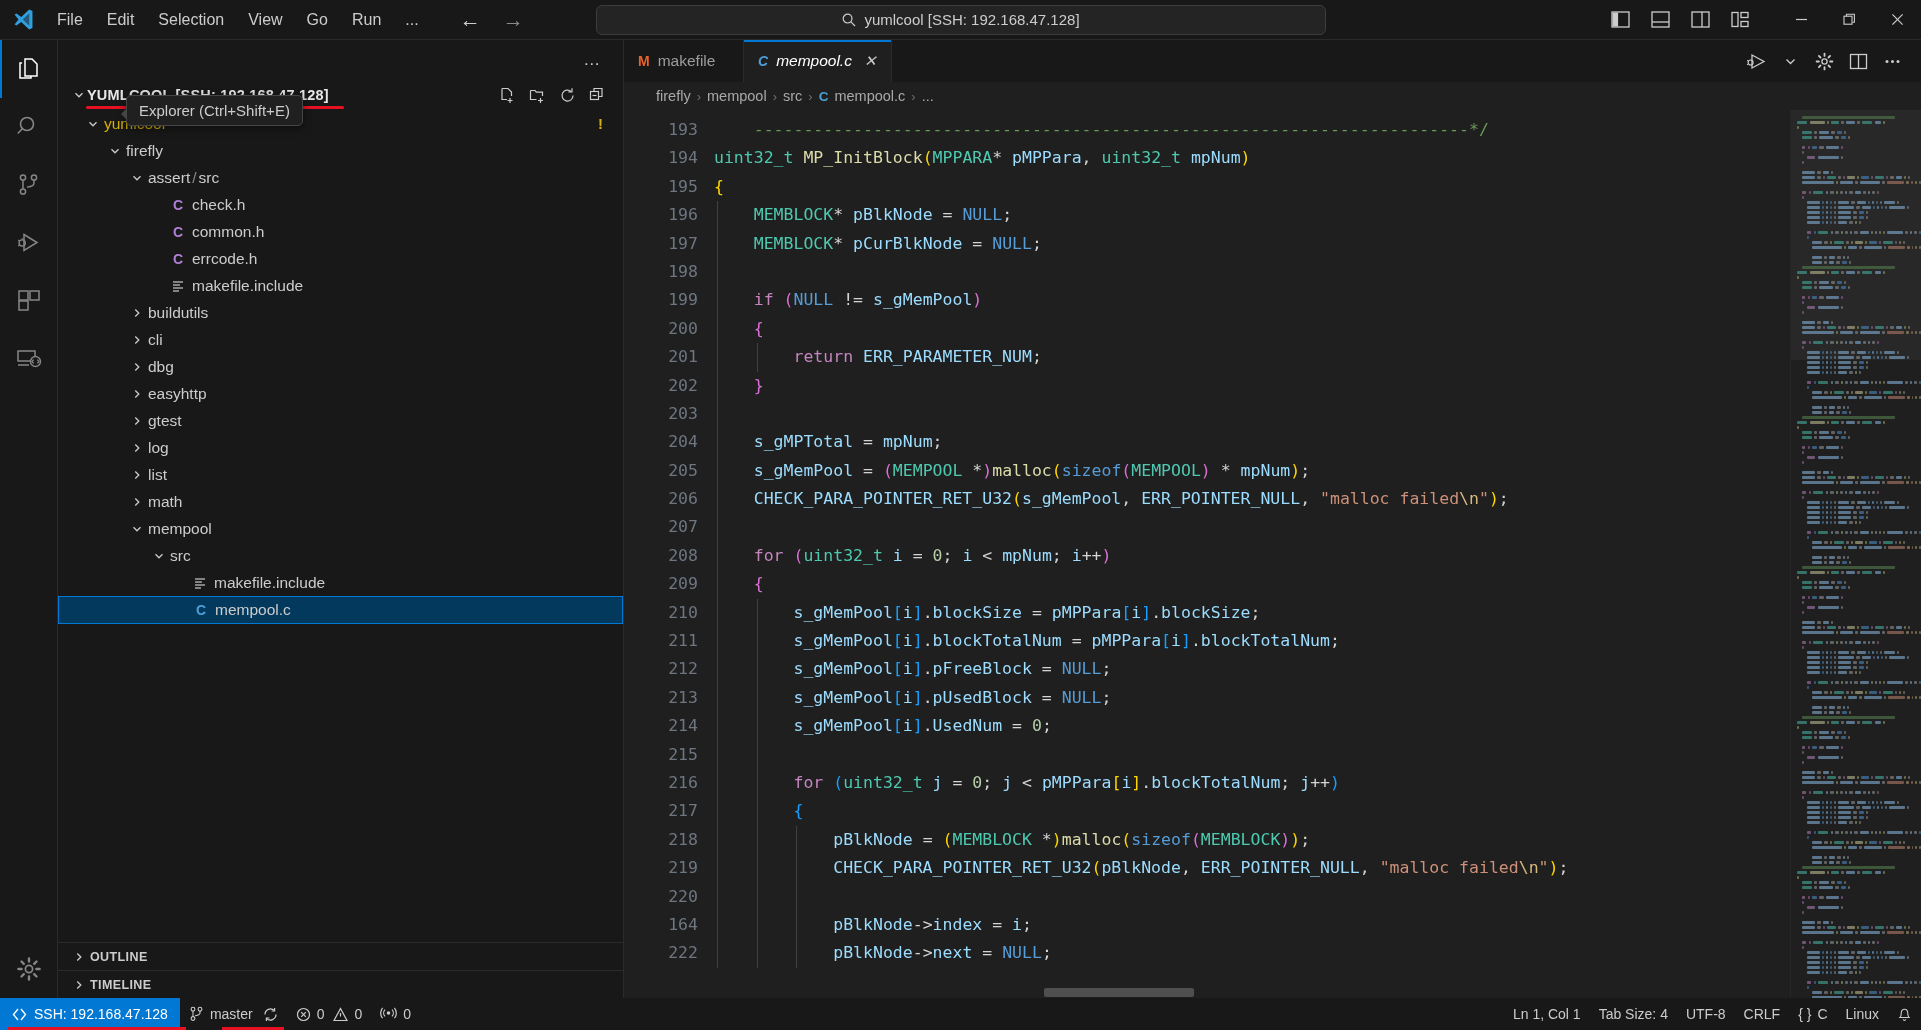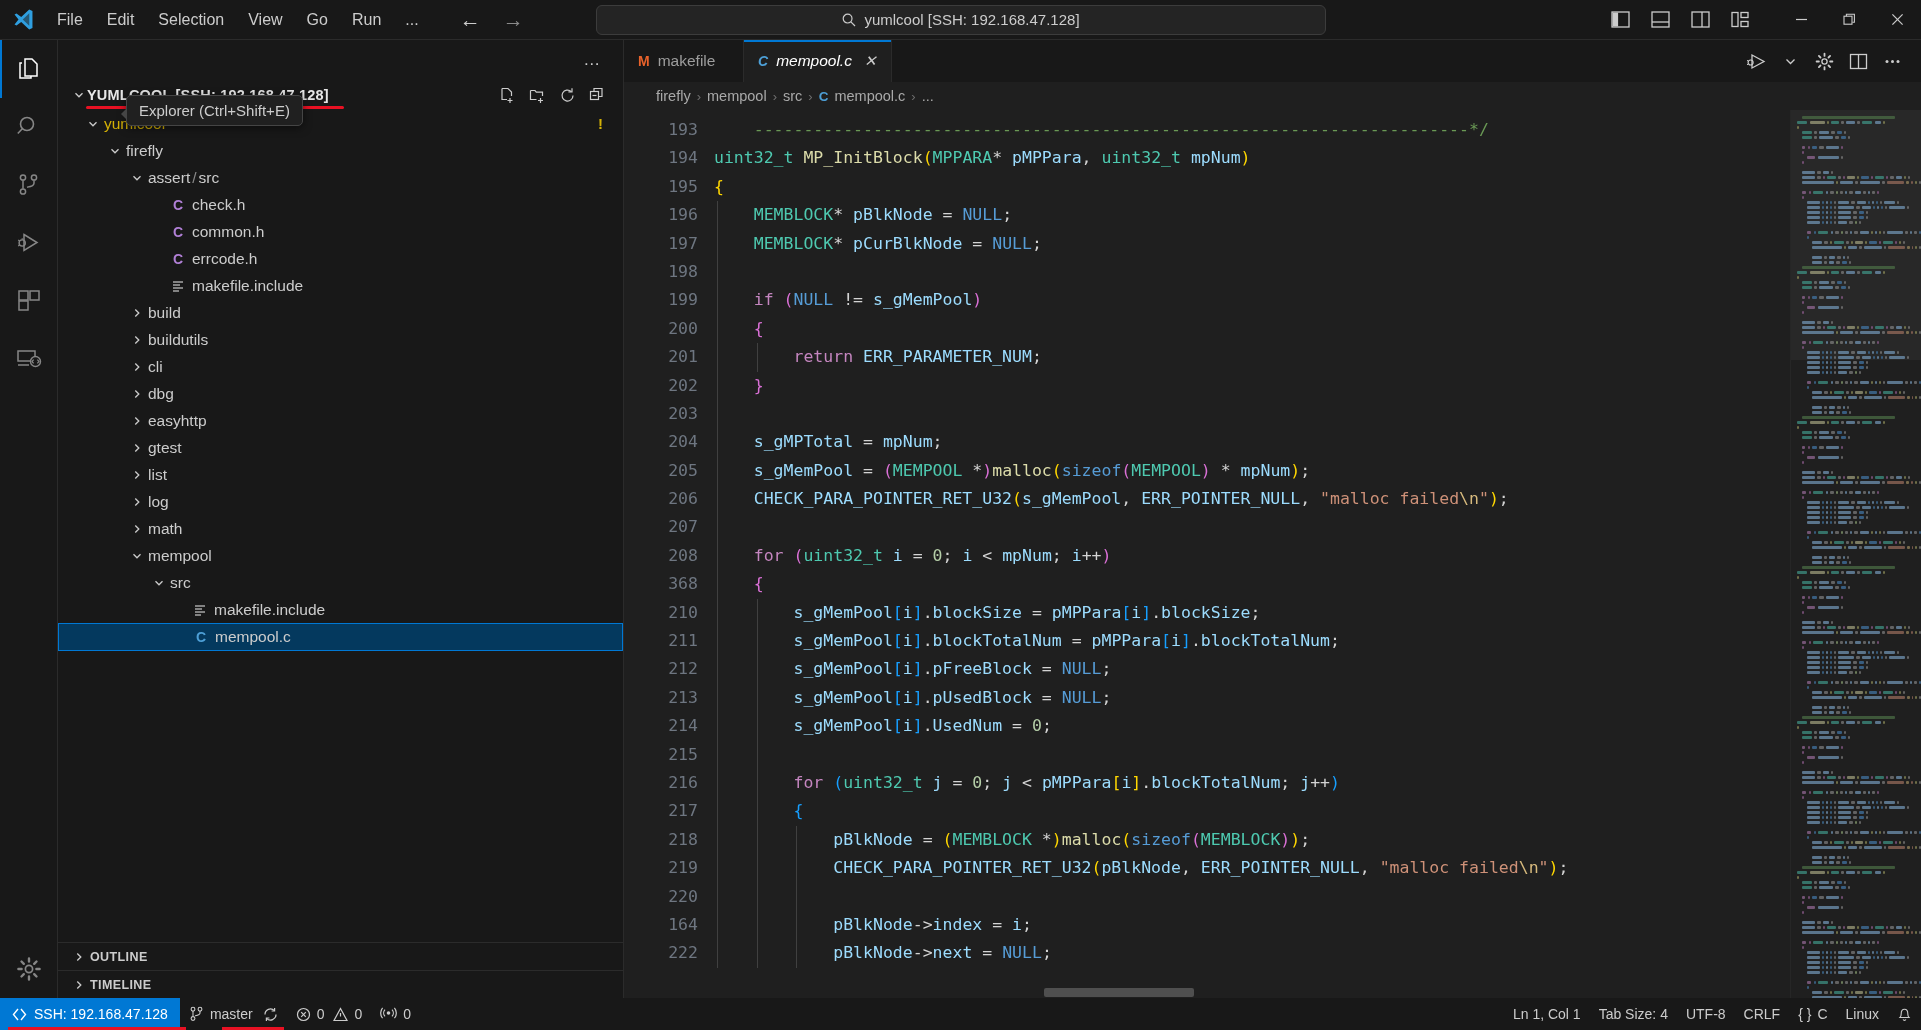--- a/index.html
+++ b/index.html
@@ -446,77 +446,69 @@
               </svg>
             </span>
             <span class="tlabel">makefile.include</span>
           </div>
           <div class="trow" style="padding-left: 70px;">
             <span class="chev">
               <svg width="12" height="12" viewBox="0 0 12 12">
                 <path d="M4.3 2.5 7.8 6l-3.5 3.5" fill="none" stroke="#cccccc" stroke-width="1.3"></path>
               </svg>
             </span>
-            <span class="tlabel">build</span>
+            <span class="tlabel">buildutils</span>
           </div>
           <div class="trow" style="padding-left: 70px;">
             <span class="chev">
               <svg width="12" height="12" viewBox="0 0 12 12">
                 <path d="M4.3 2.5 7.8 6l-3.5 3.5" fill="none" stroke="#cccccc" stroke-width="1.3"></path>
               </svg>
             </span>
-            <span class="tlabel">buildutils</span>
+            <span class="tlabel">cli</span>
           </div>
           <div class="trow" style="padding-left: 70px;">
             <span class="chev">
               <svg width="12" height="12" viewBox="0 0 12 12">
                 <path d="M4.3 2.5 7.8 6l-3.5 3.5" fill="none" stroke="#cccccc" stroke-width="1.3"></path>
               </svg>
             </span>
-            <span class="tlabel">cli</span>
+            <span class="tlabel">dbg</span>
           </div>
           <div class="trow" style="padding-left: 70px;">
             <span class="chev">
               <svg width="12" height="12" viewBox="0 0 12 12">
                 <path d="M4.3 2.5 7.8 6l-3.5 3.5" fill="none" stroke="#cccccc" stroke-width="1.3"></path>
               </svg>
             </span>
-            <span class="tlabel">dbg</span>
+            <span class="tlabel">easyhttp</span>
           </div>
           <div class="trow" style="padding-left: 70px;">
             <span class="chev">
               <svg width="12" height="12" viewBox="0 0 12 12">
                 <path d="M4.3 2.5 7.8 6l-3.5 3.5" fill="none" stroke="#cccccc" stroke-width="1.3"></path>
               </svg>
             </span>
-            <span class="tlabel">easyhttp</span>
+            <span class="tlabel">gtest</span>
           </div>
           <div class="trow" style="padding-left: 70px;">
             <span class="chev">
               <svg width="12" height="12" viewBox="0 0 12 12">
                 <path d="M4.3 2.5 7.8 6l-3.5 3.5" fill="none" stroke="#cccccc" stroke-width="1.3"></path>
               </svg>
             </span>
-            <span class="tlabel">gtest</span>
+            <span class="tlabel">log</span>
           </div>
           <div class="trow" style="padding-left: 70px;">
             <span class="chev">
               <svg width="12" height="12" viewBox="0 0 12 12">
                 <path d="M4.3 2.5 7.8 6l-3.5 3.5" fill="none" stroke="#cccccc" stroke-width="1.3"></path>
               </svg>
             </span>
             <span class="tlabel">list</span>
-          </div>
-          <div class="trow" style="padding-left: 70px;">
-            <span class="chev">
-              <svg width="12" height="12" viewBox="0 0 12 12">
-                <path d="M4.3 2.5 7.8 6l-3.5 3.5" fill="none" stroke="#cccccc" stroke-width="1.3"></path>
-              </svg>
-            </span>
-            <span class="tlabel">log</span>
           </div>
           <div class="trow" style="padding-left: 70px;">
             <span class="chev">
               <svg width="12" height="12" viewBox="0 0 12 12">
                 <path d="M4.3 2.5 7.8 6l-3.5 3.5" fill="none" stroke="#cccccc" stroke-width="1.3"></path>
               </svg>
             </span>
             <span class="tlabel">math</span>
           </div>
           <div class="trow" style="padding-left: 70px;">
@@ -645,21 +637,21 @@
               <div>199</div>
               <div>200</div>
               <div>201</div>
               <div>202</div>
               <div>203</div>
               <div>204</div>
               <div>205</div>
               <div>206</div>
               <div>207</div>
               <div>208</div>
-              <div>368</div>
+              <div>209</div>
               <div>210</div>
               <div>211</div>
               <div>212</div>
               <div>213</div>
               <div>214</div>
               <div>215</div>
               <div>216</div>
               <div>217</div>
               <div>218</div>
               <div>219</div>

